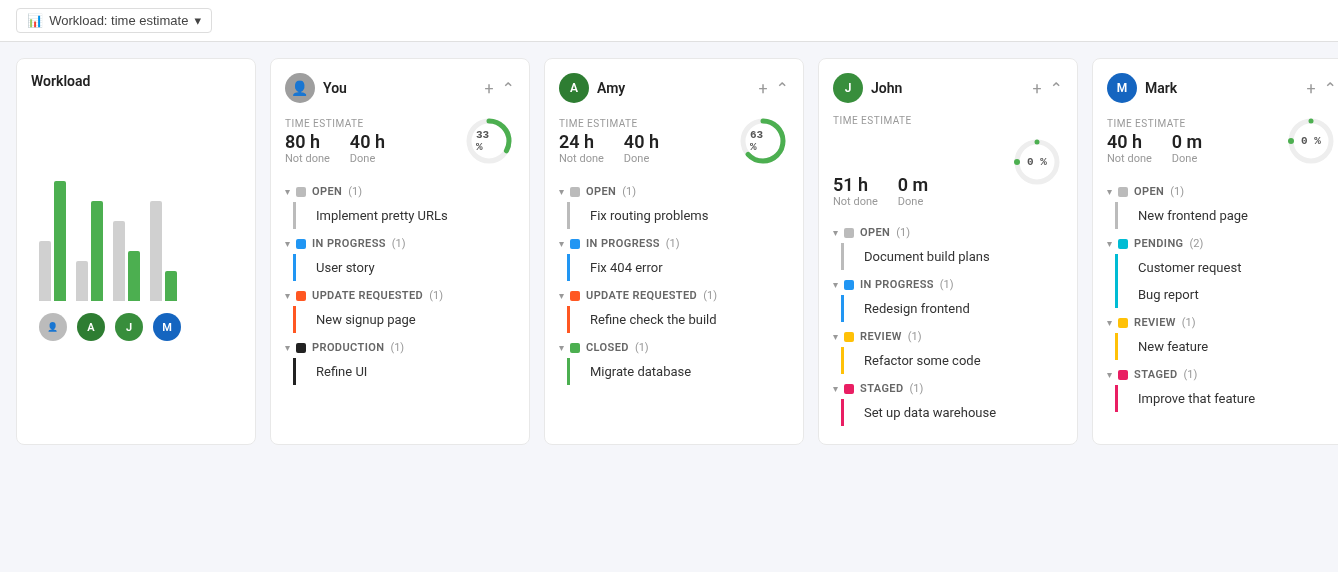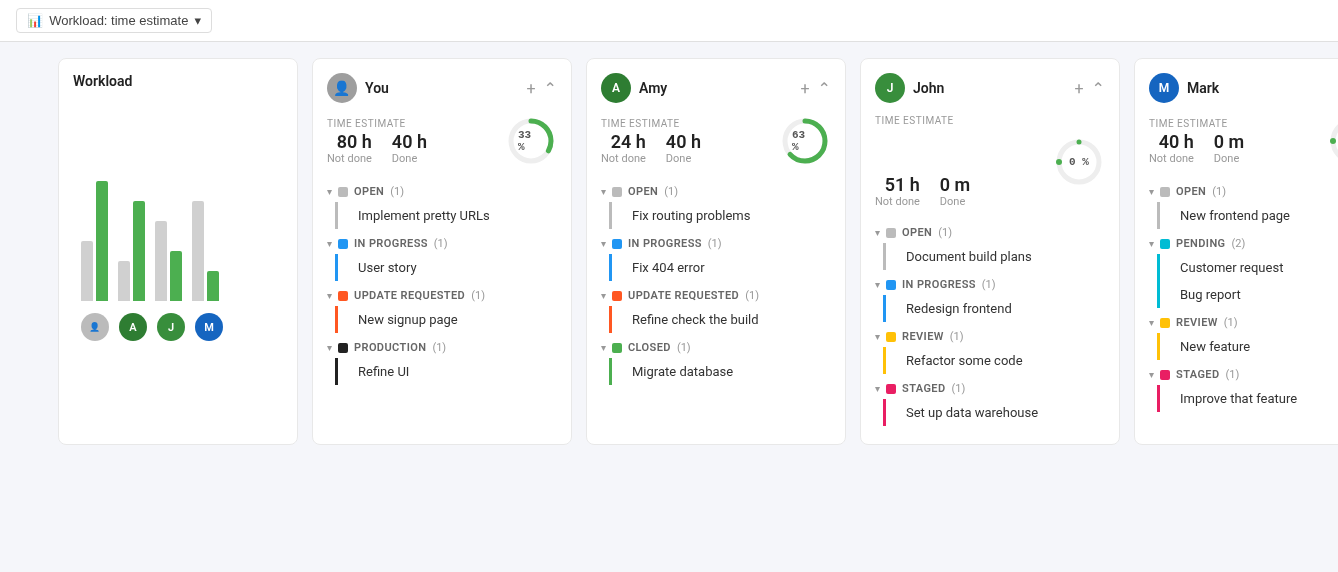--- a/index.html
+++ b/index.html
@@ -35,21 +35,20 @@
       overflow-x: auto;
     }
     
     .workload-panel {
       background: #fff;
       border-radius: 8px;
       padding: 14px;
       min-width: 240px;
       width: 240px;
       border: 1px solid #e8e8e8;
-      margin-left: 42px;
     }
     .workload-panel h2 {
       font-size: 14px;
       font-weight: 600;
       margin-bottom: 12px;
       color: #222;
     }
     .chart-area {
       height: 200px;
       display: flex;
@@ -143,21 +142,20 @@
       color: #999;
       text-transform: uppercase;
       letter-spacing: 0.5px;
       margin-bottom: 2px;
     }
     .time-item {}
     .time-number {
       font-size: 18px;
       font-weight: 600;
       color: #222;
-      text-align: right;
     }
     .time-sublabel {
       font-size: 11px;
       color: #999;
     }
     
     .donut-container {
       position: relative;
       width: 52px;
       height: 52px;

